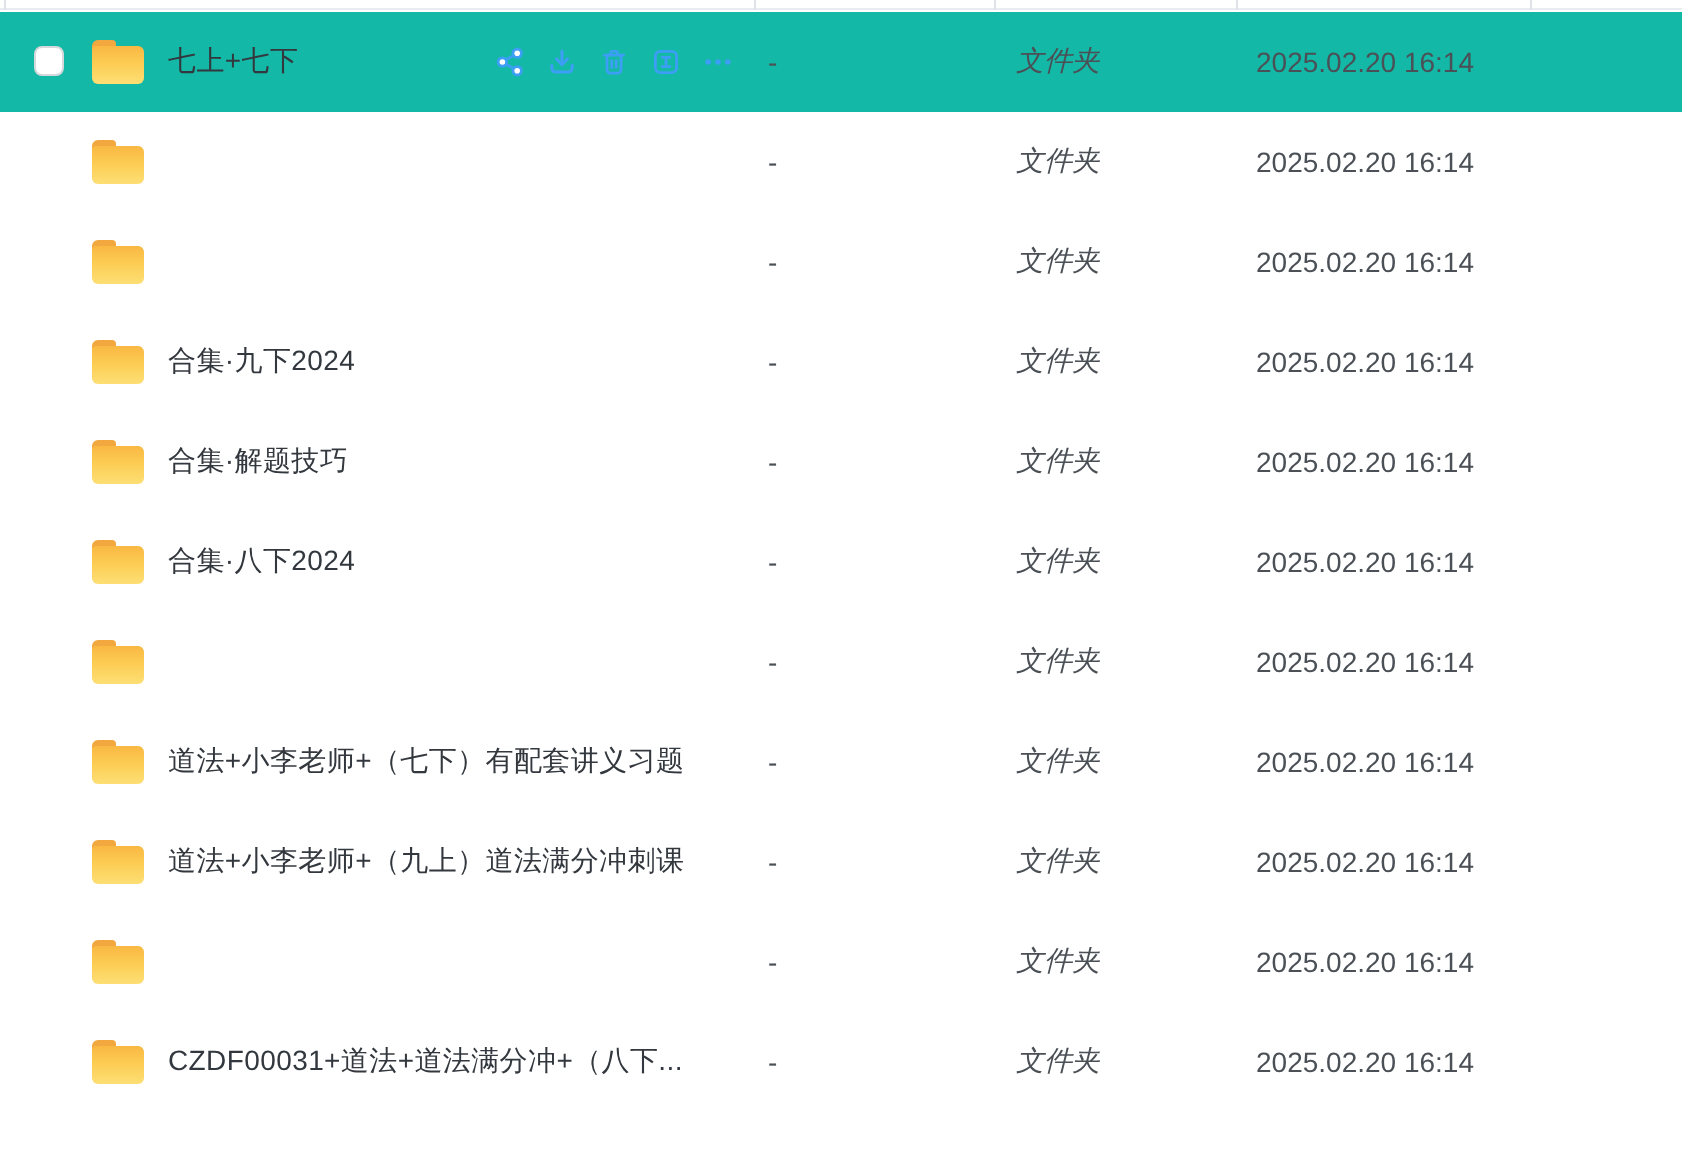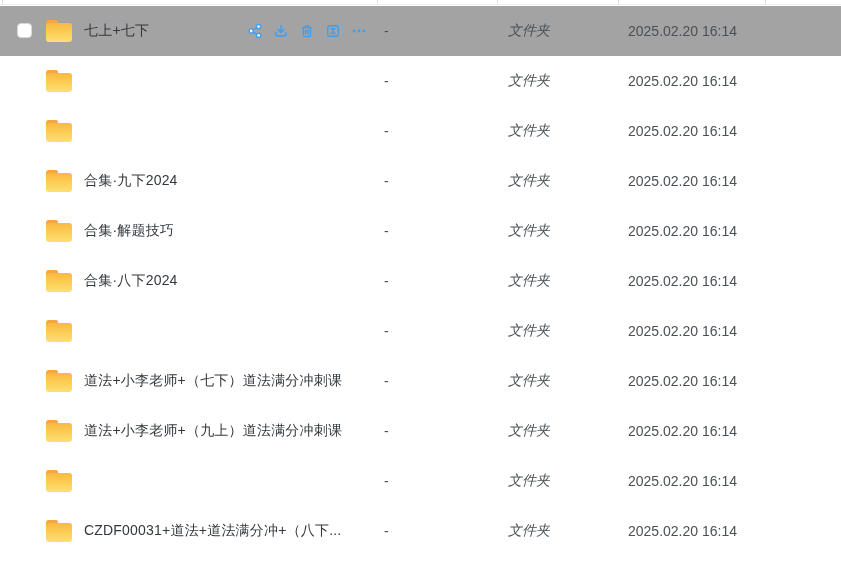--- a/index.html
+++ b/index.html
@@ -15,21 +15,21 @@
   .header-strip {
     position:absolute; top:0; left:0; right:0; height:5px;
     background:#ffffff;
     border-bottom:1px solid #e9ecf0;
   }
   .header-strip .tick {
     position:absolute; top:0; width:1px; height:5px; background:#dfe3e7;
   }
   .file-list { position:absolute; top:6px; left:0; right:0; }
   .file-row { position:relative; height:50px; background:transparent; }
-  .file-row.hovered { background:#a3a3a3; }
+  .file-row.hovered { background:#14b8a6; }
 
   .checkbox {
     position:absolute; left:17px; top:17px;
     width:15px; height:15px;
     border:1px solid #d6d8db; border-radius:4px;
     background:#ffffff;
     visibility:hidden;
   }
   .file-row.hovered .checkbox { visibility:visible; }
 
@@ -204,21 +204,21 @@
       <span class="cell size">-</span>
       <span class="cell type">文件夹</span>
       <span class="cell date">2025.02.20 16:14</span>
     </div>
       <div class="file-row">
 
       <span class="folder-icon">
         <i class="tab"></i>
           <i class="body"></i>
       </span>
-      <span class="file-name">道法+小李老师+（七下）道法满分冲刺课</span>
+      <span class="file-name">道法+小李老师+（七下）有配套讲义习题</span>
 
       <span class="cell size">-</span>
       <span class="cell type">文件夹</span>
       <span class="cell date">2025.02.20 16:14</span>
     </div>
       <div class="file-row">
 
       <span class="folder-icon">
         <i class="tab"></i>
           <i class="body"></i>

